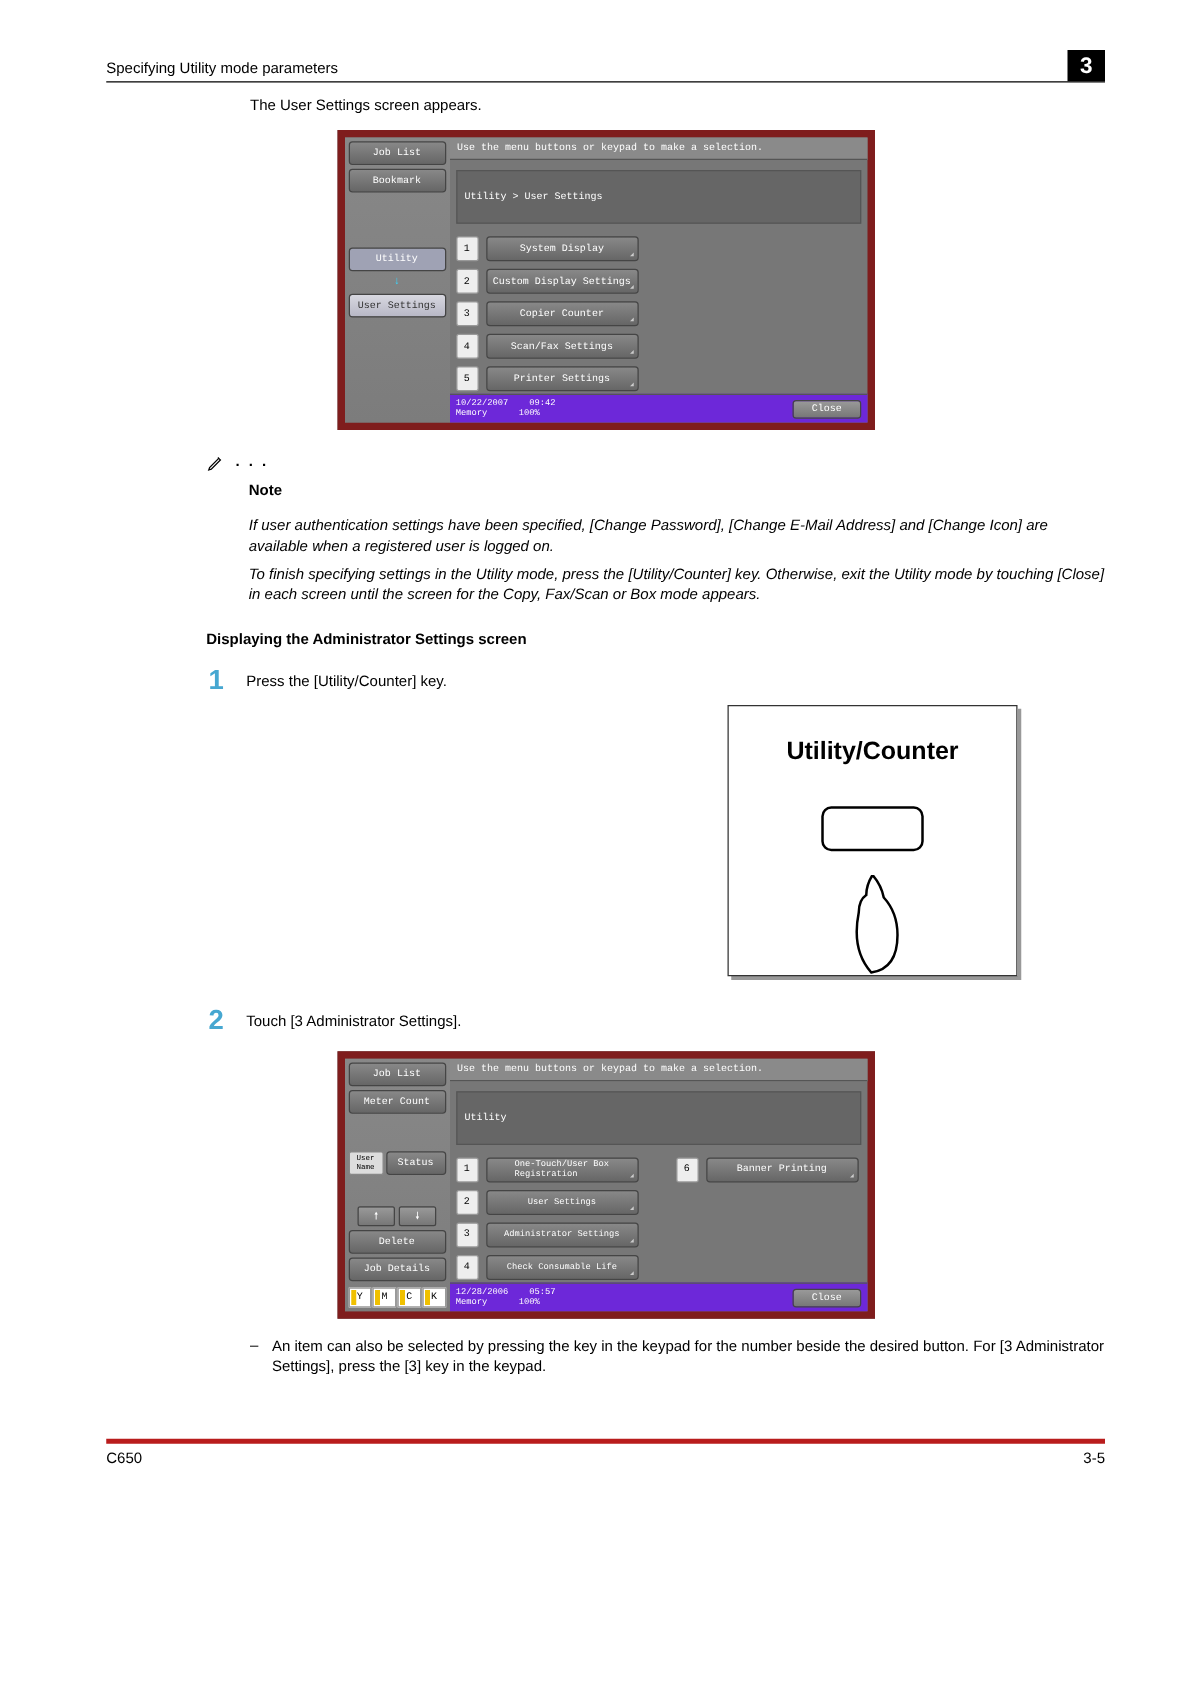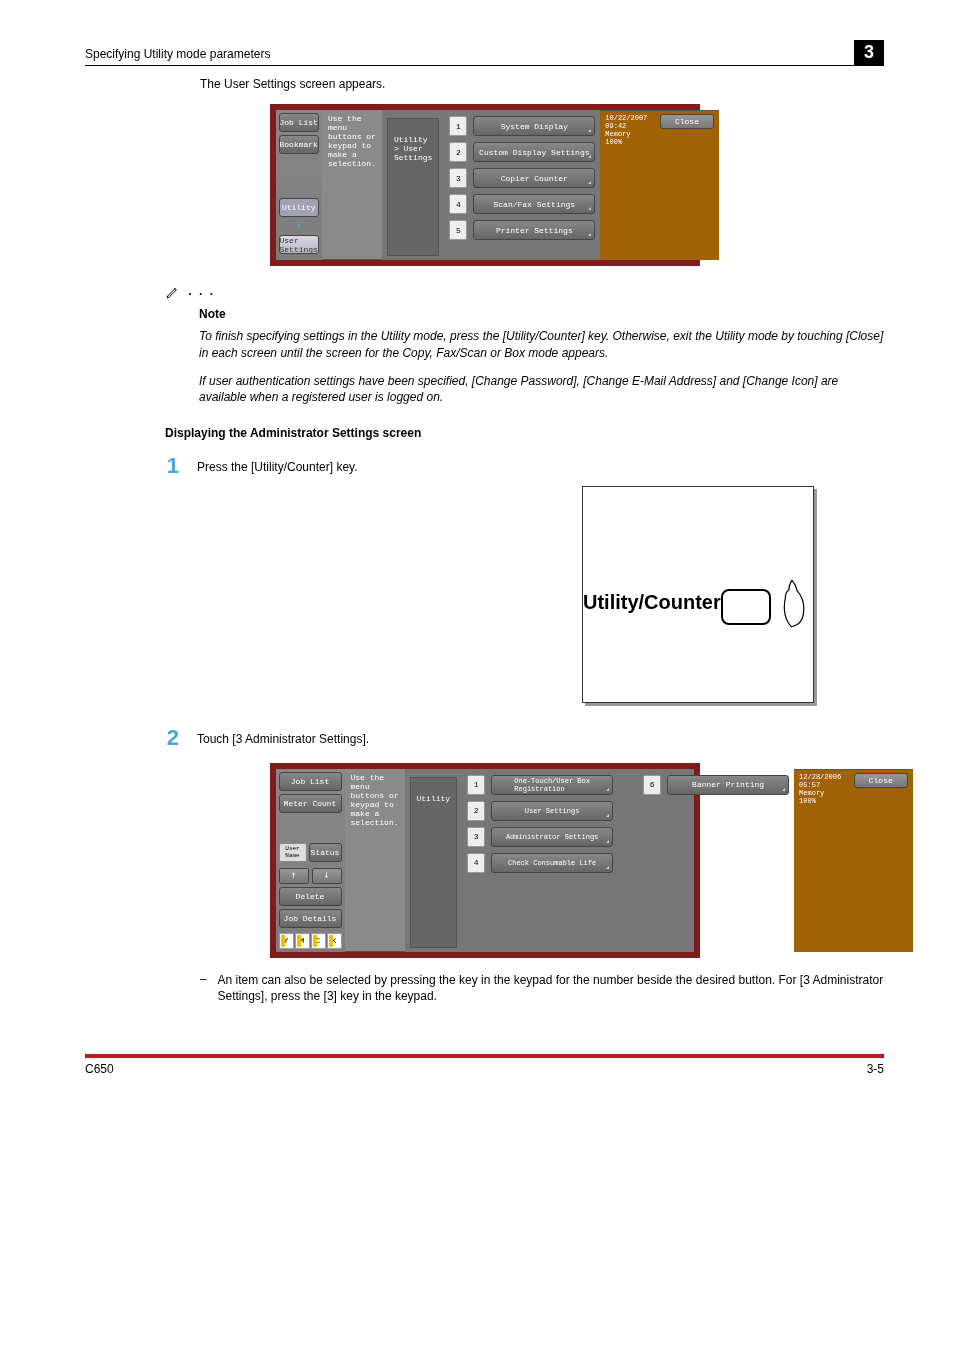--- a/index.html
+++ b/index.html
@@ -58,21 +58,21 @@
   .panel-row { display:flex; }
   .panel-left {
     width:78px;
     display:flex;flex-direction:column;
     background:linear-gradient(#888,#7c7c7c);
     padding:3px;
     gap:3px;
   }
   .panel-right {
     flex:1;
-    display:flex;flex-direction:row;
+    display:flex;flex-direction:column;
   }
   .p-instr {
     background:#8a8a8a;
     border-bottom:1px solid #555;
     color:#fff;
     padding:4px 6px;
     font-size:8px;
   }
   .p-crumb {
     background:#666; color:#fff;
@@ -106,23 +106,23 @@
     display:flex;align-items:center;justify-content:center;
     color:#fff;font-size:8px;
     position:relative;
   }
   .menu-btn:after {
     content:"";
     position:absolute;right:3px;bottom:3px;
     border-bottom:3px solid #ccc;border-left:3px solid transparent;
   }
   .p-footer {
-    background:#a16207;
+    background:#6d28d9;
     border-top:1px solid #555;
-    display:flex;align-items:flex-start;
+    display:flex;align-items:flex-end;
     padding:3px 5px;
     font-size:7px;color:#fff;
   }
   .p-footer .close-btn {
     margin-left:auto;
     background:linear-gradient(#999,#777);
     border:1px solid #454545;
     border-radius:3px;
     padding:2px 14px;
     color:#fff;font-size:8px;
@@ -170,21 +170,21 @@
   .status-cell .bar {
     position:absolute;left:1px;top:1px;bottom:1px;width:4px;background:#f0c000;
   }
 
   
   .key-card {
     width:230px;height:190px;
     margin-left:auto;
     border:1px solid #333;
     box-shadow:3px 3px 0 #999;
-    display:flex;flex-direction:row;align-items:center;
+    display:flex;flex-direction:column;align-items:center;
     padding-top:25px;
     font-family:Arial,sans-serif;
     justify-content:space-between;
   }
   .key-card .title {
     font-size:20px;font-weight:bold;margin-bottom:8px;
   }
   .key-card .btn-draw {
     width:78px;height:32px;border:2px solid #000;border-radius:8px;
     position:relative;
@@ -283,22 +283,22 @@
   </div>
 
   <div style="margin-left:80px;margin-top:18px;">
     <span>
       <svg class="note-icon" viewBox="0 0 24 24">
           <path fill="none" stroke="#000" stroke-width="1.5" d="M3 21l3-1 11-11-2-2L4 18l-1 3zM14 6l2 2"></path>
         </svg>
     </span><span class="dots bold">. . .</span>
     <div class="indent" style="margin-left:34px;">
       <p class="bold">Note</p>
+      <p class="italic" style="margin-top:12px">If user authentication settings have been specified, [Change Password], [Change E-Mail Address] and [Change Icon] are available when a registered user is logged on.</p>
       <p class="italic">To finish specifying settings in the Utility mode, press the [Utility/Counter] key. Otherwise, exit the Utility mode by touching [Close] in each screen until the screen for the Copy, Fax/Scan or Box mode appears.</p>
-      <p class="italic" style="margin-top:12px">If user authentication settings have been specified, [Change Password], [Change E-Mail Address] and [Change Icon] are available when a registered user is logged on.</p>
     </div>
   </div>
 
   <p class="bold" style="margin-left:80px;margin-top:20px">Displaying the Administrator Settings screen</p>
 
   <div class="step">
     <div class="step-num">1</div>
     <div class="step-text" style="flex:1">
       <p>Press the [Utility/Counter] key.</p>
     </div>

